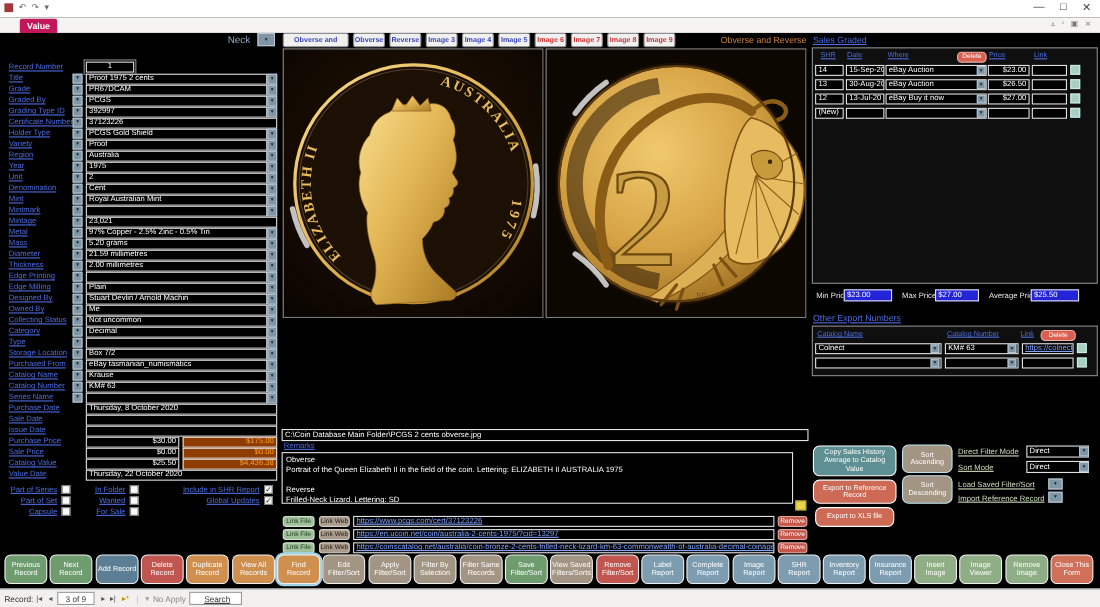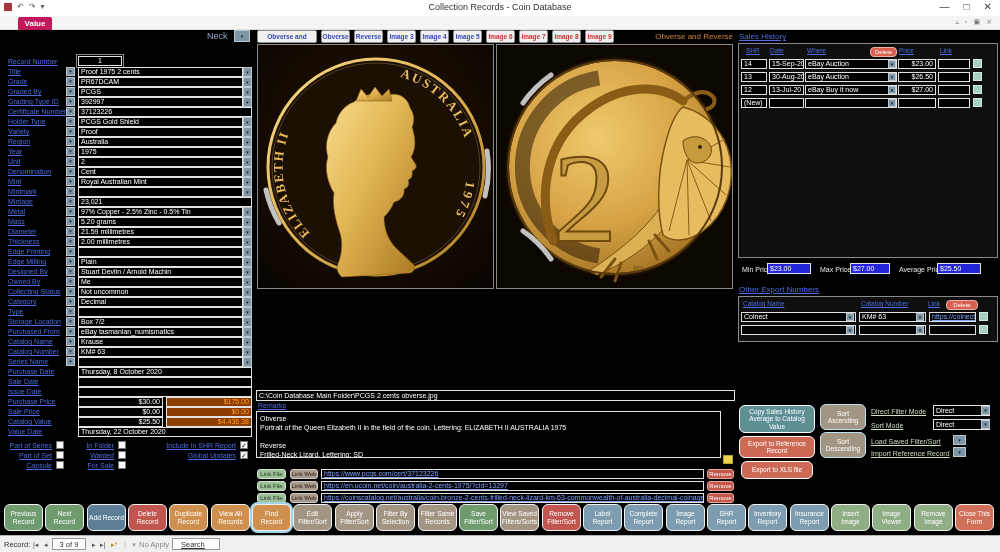--- a/index.html
+++ b/index.html
@@ -71,21 +71,20 @@
 
 <div id="app">
 
   <div class="titlebar">
     <div class="qat">
       <span class="appicon"></span>
       <span>↶</span>
       <span>↷</span>
       <span>▾</span>
     </div>
-    <div class="apptitle">Collection Records  -  Coin Database</div>
     <div class="winctl">
       <span>—</span>
       <span>□</span>
       <span>✕</span>
     </div>
   </div>
   <div class="menurow"></div>
   <div class="filebtn">Value</div>
   <div class="childctl">
       <span>▵</span>
@@ -178,21 +177,21 @@
 
   <div class="tfield" style="left:256px;top:390px;width:479px;height:11px;line-height:9px;">C:\Coin Database Main Folder\PCGS 2 cents obverse.jpg</div>
   <div class="flabel" style="left:258px;top:401px;">Remarks</div>
   <div class="remarksbox">Obverse
 Portrait of the Queen Elizabeth II in the field of the coin. Lettering: ELIZABETH II AUSTRALIA 1975
 
 Reverse
 Frilled-Neck Lizard. Lettering: SD</div>
   <div class="yellowsq"></div>
 
-  <div class="flabel" style="left:739px;top:32px;font-size:8px;">Sales History</div>
+  <div class="flabel" style="left:739px;top:32px;font-size:8px;">Sales Graded</div>
   <div class="frame" id="sales-frame" style="left:738px;top:43px;width:260px;height:215px;">
       <div class="thead" style="position: absolute; left: 7px; top: 3px;">SHR</div>
       <div class="thead" style="position: absolute; left: 31px; top: 3px;">Date</div>
       <div class="thead" style="position: absolute; left: 68px; top: 3px;">Where</div>
       <div class="thead" style="position: absolute; left: 160px; top: 3px;">Price</div>
       <div class="thead" style="position: absolute; left: 201px; top: 3px;">Link</div>
       <div class="delbtn" style="position: absolute; left: 131px; top: 3px; width: 27px; height: 10px;">Delete</div>
       <div class="tfield" style="position: absolute; left: 2px; top: 15px; width: 26px; height: 10px;">14</div>
       <div class="tfield" style="position: absolute; left: 30px; top: 15px; width: 35px; height: 10px;">15-Sep-20</div>
       <div class="tfield" style="position: absolute; left: 66px; top: 15px; width: 92px; height: 10px;">eBay Auction</div>
@@ -273,21 +272,21 @@
     <span class="sb" style="left:4px;">Record:</span>
     <span class="sb navico" style="left:33px;">|◂</span>
     <span class="sb navico" style="left:44px;">◂</span>
     <span class="sbbox" style="left:52px;width:34px;height:12px;line-height:11px;">3 of 9</span>
     <span class="sb navico" style="left:92px;">▸</span>
     <span class="sb navico" style="left:100px;">▸|</span>
     <span class="sb navico" style="left:111px;color:#c58a00;">▸*</span>
     <span class="sb" style="left:124px;color:#bbb;">|</span>
     <span class="sb" style="left:131px;color:#999;font-size:6px;">▼</span>
     <span class="sb" style="left:139px;color:#888;">No Apply</span>
-    <span class="sbbox" style="left:172px;width:48px;height:12px;line-height:11px;text-align:left;padding-left:8px;color:#333;text-decoration:underline;">Search</span>
+    <span class="sbbox" style="left:172px;width:48px;height:12px;line-height:11px;text-align:center;padding-left:3px;color:#333;text-decoration:underline;">Search</span>
   </div>
 <div class="flabel" style="position: absolute; left: 8px; top: 57px;">Record Number</div>
     <div class="tfield" style="position: absolute; left: 78px; top: 56px; width: 44px; height: 10px; text-align: center; outline: rgb(136, 136, 136) solid 1px; outline-offset: 1px;">1</div>
     <div class="flabel" style="position: absolute; left: 8px; top: 67px;">Title</div>
     <div class="dd" style="position: absolute; left: 66px; top: 67px; width: 9px; height: 9px;">▾</div>
     <div class="tfield" style="position: absolute; left: 78px; top: 67px; width: 165px; height: 10px;">Proof 1975 2 cents</div>
     <div class="dd" style="position: absolute; left: 243px; top: 67px; width: 9px; height: 10px; line-height: 9px;">▾</div>
     <div class="flabel" style="position: absolute; left: 8px; top: 77px;">Grade</div>
     <div class="dd" style="position: absolute; left: 66px; top: 77px; width: 9px; height: 9px;">▾</div>
     <div class="tfield" style="position: absolute; left: 78px; top: 77px; width: 165px; height: 10px;">PR67DCAM</div>

